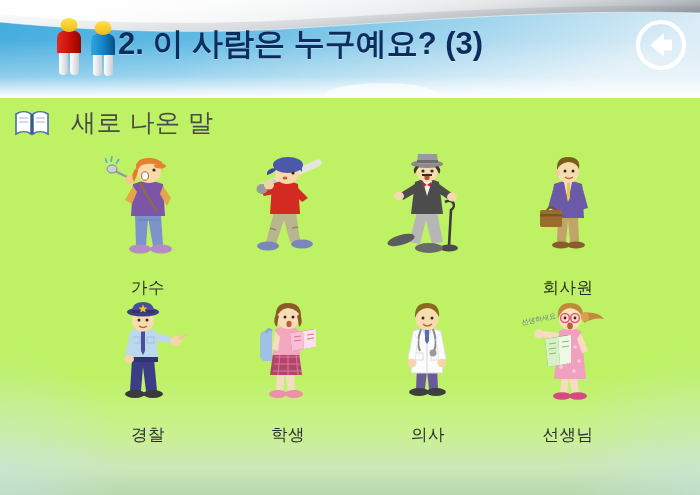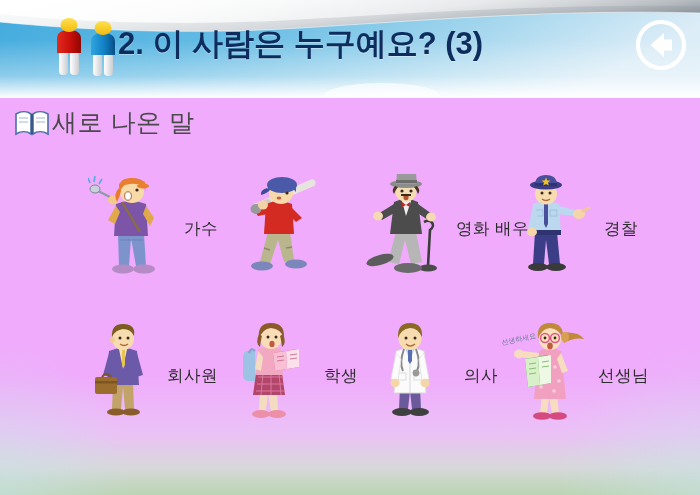--- a/index.html
+++ b/index.html
@@ -8,21 +8,21 @@
     background: #ffffff;
   }
   body {
     font-family: "Liberation Sans", "DejaVu Sans", sans-serif;
   }
   .slide {
     position: relative;
     width: 700px;
     height: 495px;
     overflow: hidden;
-    background: #f0abfc;
+    background: #bef264;
   }
 
   
   .bottom-wash {
     position: absolute;
     left: 0; right: 0; bottom: 0;
     height: 120px;
     background:
       linear-gradient(to top,
         rgba(196, 222, 190, 0.80) 0%,
@@ -105,21 +105,21 @@
     cursor: pointer;
   }
 
   
   .section-head {
     position: absolute;
     left: 14px;
     top: 106px;
     display: flex;
     align-items: center;
-    gap: 2px;
+    gap: 21px;
     z-index: 3;
   }
   .book-icon { width: 36px; height: 28px; display:block; }
   .section-title {
     font-size: 25px;
     color: #4a4a4a;
     font-weight: normal;
     letter-spacing: 0.5px;
     white-space: nowrap;
   }
@@ -130,21 +130,21 @@
     left: 78px;
     top: 152px;
     width: 560px;
     z-index: 3;
     display: grid;
     grid-template-columns: repeat(4, 140px);
     grid-template-rows: 147px 147px;
   }
   .card {
     display: flex;
-    flex-direction: row;
+    flex-direction: column;
     align-items: center;
     justify-content: space-between;
   }
   .card-art {
     height: 108px;
     width: 128px;
     display: flex;
     align-items: flex-end;
     justify-content: center;
   }
@@ -372,21 +372,55 @@
 
           <path d="M37,12 Q33,16 36,20 Q38,15 40,13 Z" fill="#4a3520"></path>
           <path d="M59,12 Q63,16 60,20 Q58,15 56,13 Z" fill="#4a3520"></path>
 
           <circle cx="44" cy="17" r="1.6" fill="#2b2b2b"></circle>
           <circle cx="53" cy="17" r="1.6" fill="#2b2b2b"></circle>
           <ellipse cx="48" cy="23" rx="2.6" ry="3.2" fill="#b5522f"></ellipse>
           <rect x="43" y="20" width="10" height="2" fill="#3a2a1a"></rect>
         </svg>
       </div>
-      <div class="card-label">영화 배우</div>
+    </div>
+
+    <div class="card">
+      <div class="card-art">
+        <svg width="80" height="106" viewBox="0 0 80 106">
+
+          <path d="M30,62 L29,88 L38,88 L40,66 L42,88 L51,88 L50,62 Z" fill="#c2a46a"></path>
+
+          <ellipse cx="33" cy="91" rx="9" ry="3.6" fill="#8a5c2c"></ellipse>
+          <ellipse cx="48" cy="91" rx="9" ry="3.6" fill="#8a5c2c"></ellipse>
+
+          <path d="M26,30 L24,64 L56,64 L54,30 Q40,24 26,30 Z" fill="#6a5aa8"></path>
+
+          <path d="M36,28 L40,48 L44,28 Z" fill="#f2e2b8"></path>
+          <path d="M39,28 L42,28 L42,44 L40.5,47 L39,44 Z" fill="#e8c450"></path>
+
+          <path d="M26,32 L20,54 L27,56 L31,38 Z" fill="#6a5aa8"></path>
+          <path d="M54,32 L60,54 L53,56 L49,38 Z" fill="#6a5aa8"></path>
+
+          <rect x="12" y="56" width="22" height="17" rx="2" fill="#9a6c2e"></rect>
+          <rect x="12" y="60" width="22" height="2.4" fill="#7d5520"></rect>
+          <path d="M19,56 Q23,50 28,56" stroke="#7d5520" stroke-width="2" fill="none"></path>
+
+          <ellipse cx="40" cy="18" rx="11" ry="11" fill="#f7dcaf"></ellipse>
+
+          <path d="M29,16 Q28,3 40,3 Q53,3 51,15 Q48,8 40,8 Q32,9 29,16 Z" fill="#7a5c1e"></path>
+
+          <ellipse cx="29.5" cy="19" rx="2.4" ry="3" fill="#f0cc9a"></ellipse>
+
+          <circle cx="37" cy="17" r="1.5" fill="#3a2a1a"></circle>
+          <circle cx="45" cy="17" r="1.5" fill="#3a2a1a"></circle>
+          <path d="M37,23 Q41,26 45,23" stroke="#b06a3a" stroke-width="1.4" fill="none"></path>
+        </svg>
+      </div>
+      <div class="card-label">회사원</div>
     </div>
 
     <div class="card">
       <div class="card-art">
         <svg width="92" height="106" viewBox="0 0 92 106">
 
           <path d="M30,58 L28,90 L39,90 L41,66 L44,90 L55,90 L52,58 Z" fill="#3b3e86"></path>
 
           <ellipse cx="33" cy="93" rx="10" ry="4" fill="#3a3a3a"></ellipse>
           <ellipse cx="51" cy="93" rx="10" ry="4" fill="#3a3a3a"></ellipse>
@@ -414,55 +448,20 @@
           <rect x="30" y="9" width="22" height="3" fill="#2f3470"></rect>
 
           <path d="M41,3.5 L42.3,6.4 L45.4,6.6 L43,8.6 L43.8,11.6 L41,9.9 L38.2,11.6 L39,8.6 L36.6,6.6 L39.7,6.4 Z" fill="#f2c21c"></path>
 
           <circle cx="37" cy="19" r="1.5" fill="#3a2a1a"></circle>
           <circle cx="45" cy="19" r="1.5" fill="#3a2a1a"></circle>
           <path d="M37,25 Q41,28 45,25" stroke="#b06a3a" stroke-width="1.4" fill="none"></path>
         </svg>
       </div>
       <div class="card-label">경찰</div>
-    </div>
-
-    <div class="card">
-      <div class="card-art">
-        <svg width="80" height="106" viewBox="0 0 80 106">
-
-          <path d="M30,62 L29,88 L38,88 L40,66 L42,88 L51,88 L50,62 Z" fill="#c2a46a"></path>
-
-          <ellipse cx="33" cy="91" rx="9" ry="3.6" fill="#8a5c2c"></ellipse>
-          <ellipse cx="48" cy="91" rx="9" ry="3.6" fill="#8a5c2c"></ellipse>
-
-          <path d="M26,30 L24,64 L56,64 L54,30 Q40,24 26,30 Z" fill="#6a5aa8"></path>
-
-          <path d="M36,28 L40,48 L44,28 Z" fill="#f2e2b8"></path>
-          <path d="M39,28 L42,28 L42,44 L40.5,47 L39,44 Z" fill="#e8c450"></path>
-
-          <path d="M26,32 L20,54 L27,56 L31,38 Z" fill="#6a5aa8"></path>
-          <path d="M54,32 L60,54 L53,56 L49,38 Z" fill="#6a5aa8"></path>
-
-          <rect x="12" y="56" width="22" height="17" rx="2" fill="#9a6c2e"></rect>
-          <rect x="12" y="60" width="22" height="2.4" fill="#7d5520"></rect>
-          <path d="M19,56 Q23,50 28,56" stroke="#7d5520" stroke-width="2" fill="none"></path>
-
-          <ellipse cx="40" cy="18" rx="11" ry="11" fill="#f7dcaf"></ellipse>
-
-          <path d="M29,16 Q28,3 40,3 Q53,3 51,15 Q48,8 40,8 Q32,9 29,16 Z" fill="#7a5c1e"></path>
-
-          <ellipse cx="29.5" cy="19" rx="2.4" ry="3" fill="#f0cc9a"></ellipse>
-
-          <circle cx="37" cy="17" r="1.5" fill="#3a2a1a"></circle>
-          <circle cx="45" cy="17" r="1.5" fill="#3a2a1a"></circle>
-          <path d="M37,23 Q41,26 45,23" stroke="#b06a3a" stroke-width="1.4" fill="none"></path>
-        </svg>
-      </div>
-      <div class="card-label">회사원</div>
     </div>
 
     <div class="card">
       <div class="card-art">
         <svg width="88" height="106" viewBox="0 0 88 106">
 
           <path d="M33,70 L32,90 L39,90 L41,72 L44,90 L51,90 L50,70 Z" fill="#f4dcc0"></path>
 
           <ellipse cx="34" cy="93" rx="9" ry="4" fill="#ec8fa8"></ellipse>
           <ellipse cx="50" cy="93" rx="9" ry="4" fill="#ec8fa8"></ellipse>

